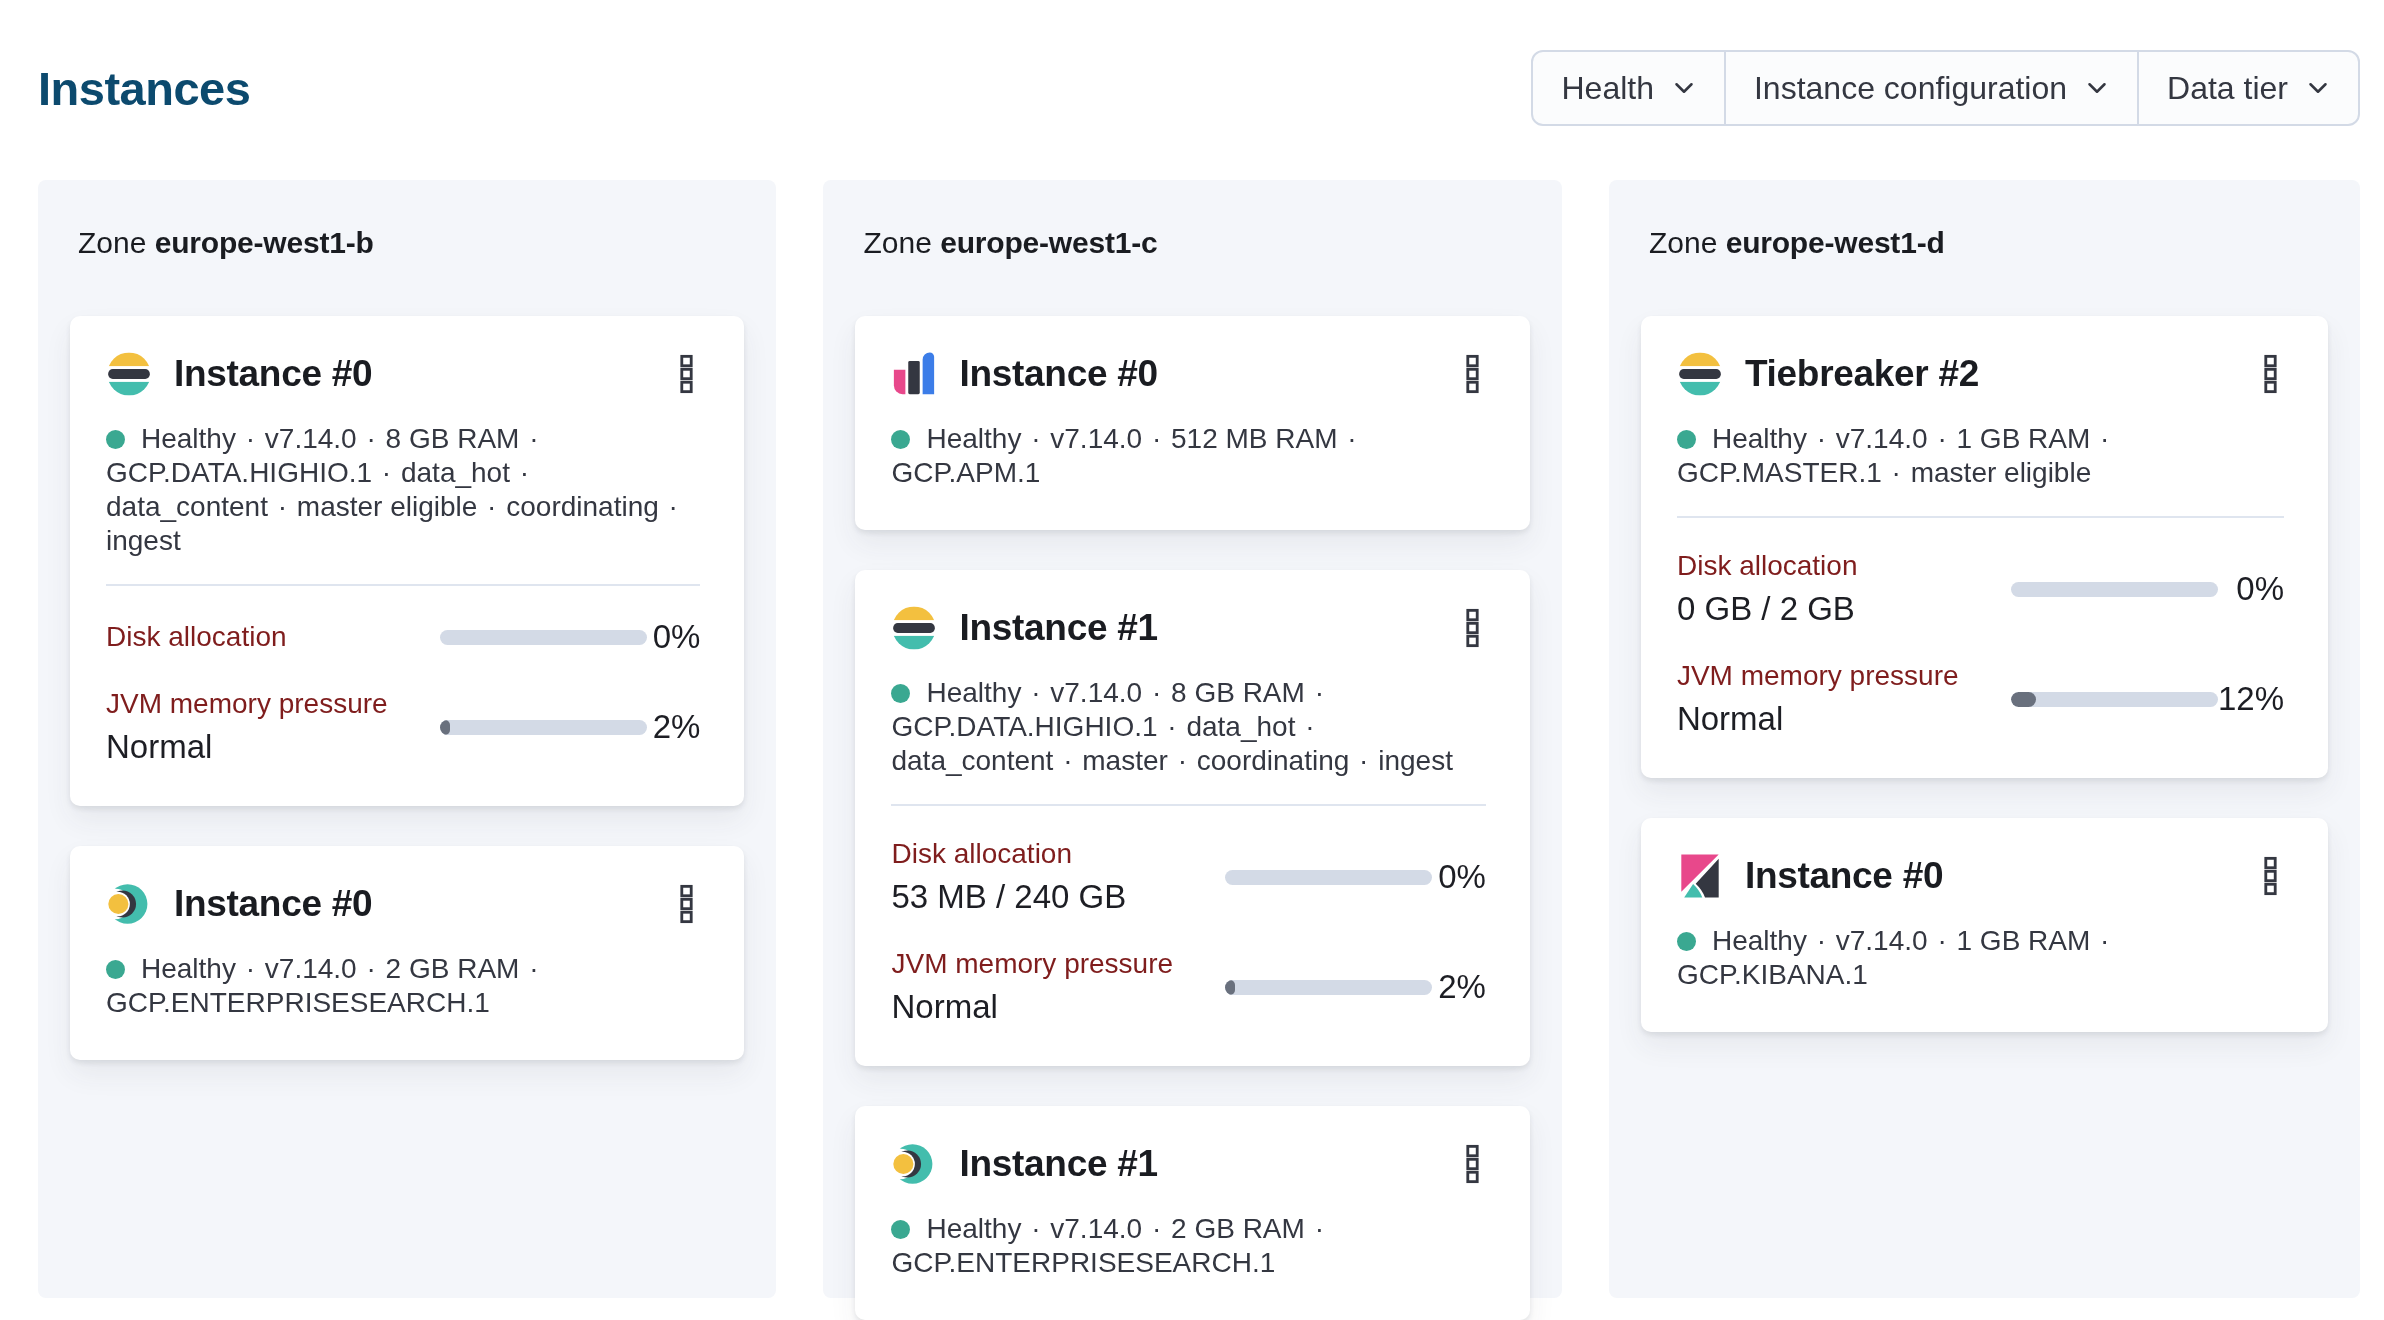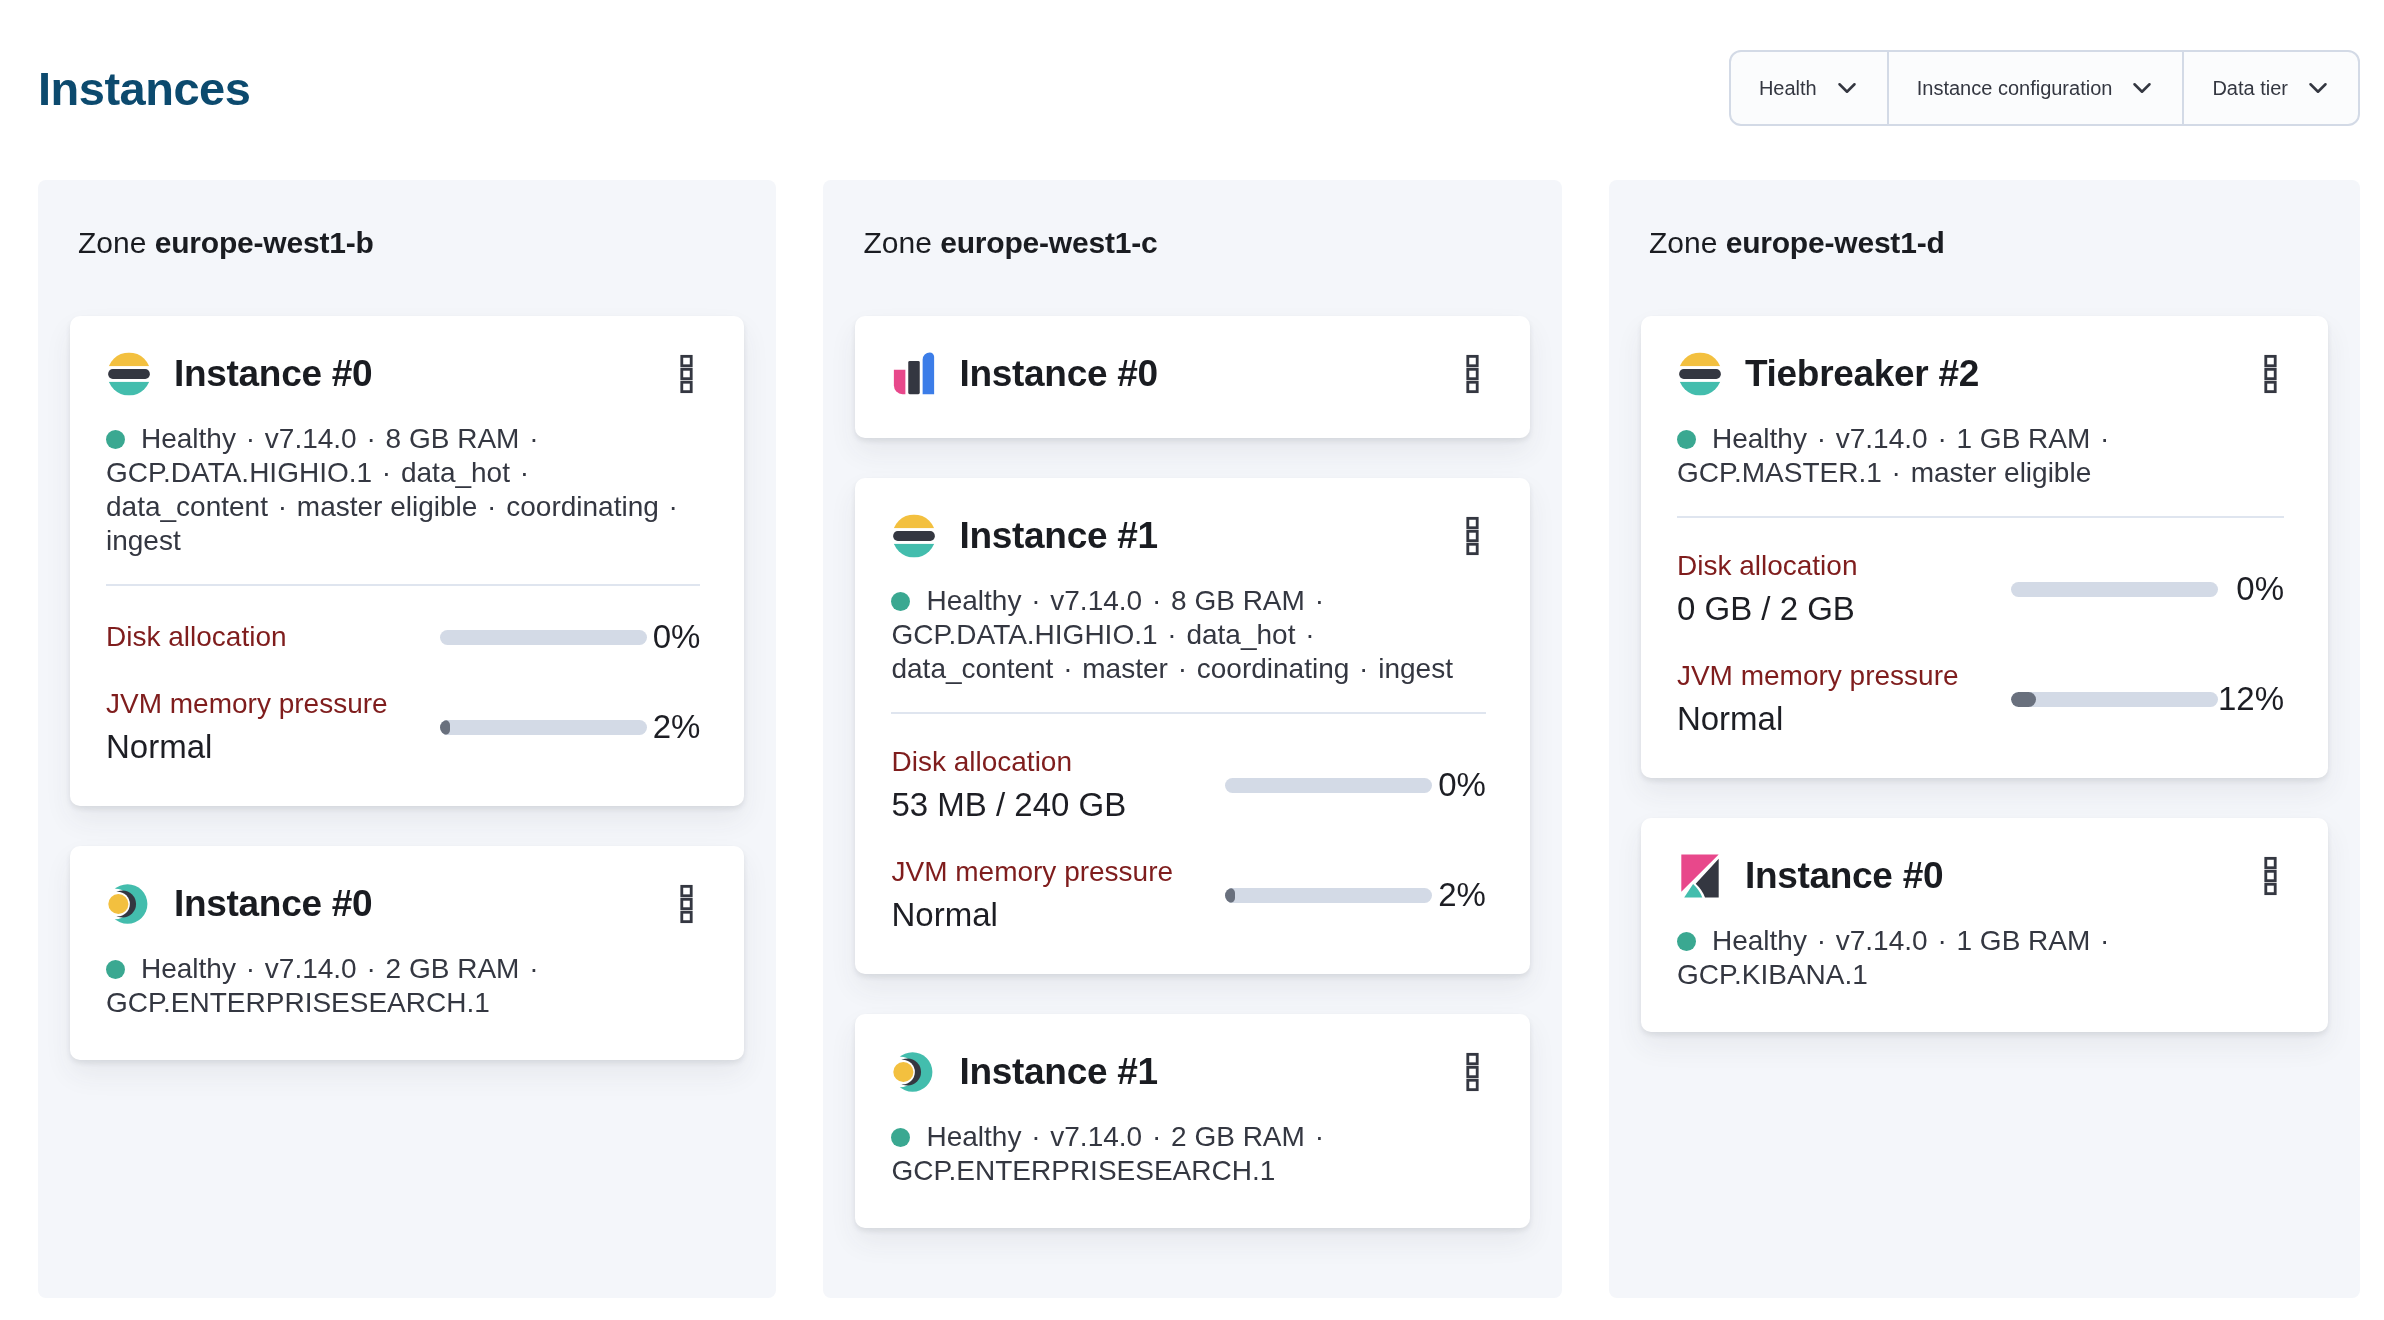--- a/index.html
+++ b/index.html
@@ -18,21 +18,21 @@
     margin: 0; font-size: 47px; font-weight: 700; color: #0c4a6e;
     letter-spacing: -0.5px;
   }
   .filter-group {
     display: flex; align-items: stretch; height: 76px;
     border: 2px solid #d3dae6; border-radius: 12px;
     background: #fbfcfd; overflow: hidden;
   }
   .filter-button {
     display: flex; align-items: center; gap: 18px;
-    padding: 0 28px; font-size: 20px; color: #343741;
+    padding: 0 28px; font-size: 32px; color: #343741;
     background: transparent; border: none; cursor: pointer;
     font-family: inherit; white-space: nowrap;
   }
   .filter-button + .filter-button { border-left: 2px solid #d3dae6; }
   .chev svg { display: block; }
 
   .zones {
     display: grid; grid-template-columns: repeat(3, 1fr); gap: 47px;
     padding: 0 24px 0 38px; margin-top: 54px;
   }
@@ -206,20 +206,21 @@
     </svg>
             </span>
             <h2 class="card-title">Instance #0</h2>
             <button class="menu-button"><span>
   <svg width="15" height="40" viewBox="0 0 12 34">
     <rect x="2" y="2" width="8" height="8" fill="none" stroke="#343741" stroke-width="2.4"></rect>
     <rect x="2" y="13" width="8" height="8" fill="none" stroke="#343741" stroke-width="2.4"></rect>
     <rect x="2" y="24" width="8" height="8" fill="none" stroke="#343741" stroke-width="2.4"></rect>
   </svg></span></button>
           </div>
+          <div class="meta"><span class="health-dot" style="background: rgb(58, 168, 145);"></span><span>Healthy</span><span class="sep"> · </span><span>v7.14.0</span><span class="sep"> · </span><span>512 MB RAM</span><span class="sep"> · </span><span>GCP.APM.1</span></div>
         </div>
         <div class="card">
           <div class="card-header">
             <span class="product-icon">
     <svg viewBox="0 0 32 32">
       <defs>
                   <clipPath id="clip4">
                     <circle cx="16" cy="16" r="15"></circle>
                   </clipPath>
                 </defs>

